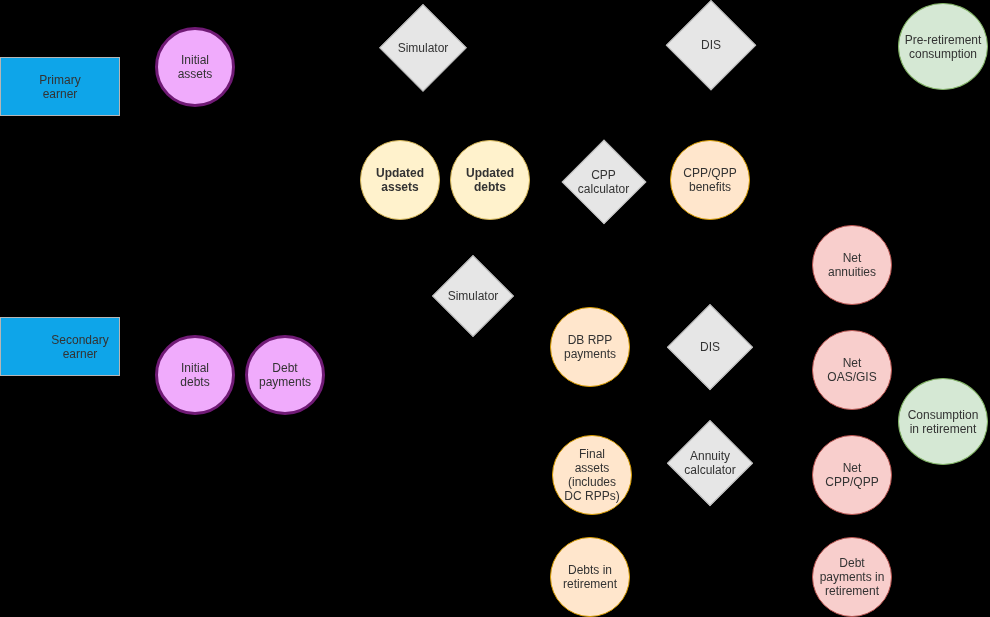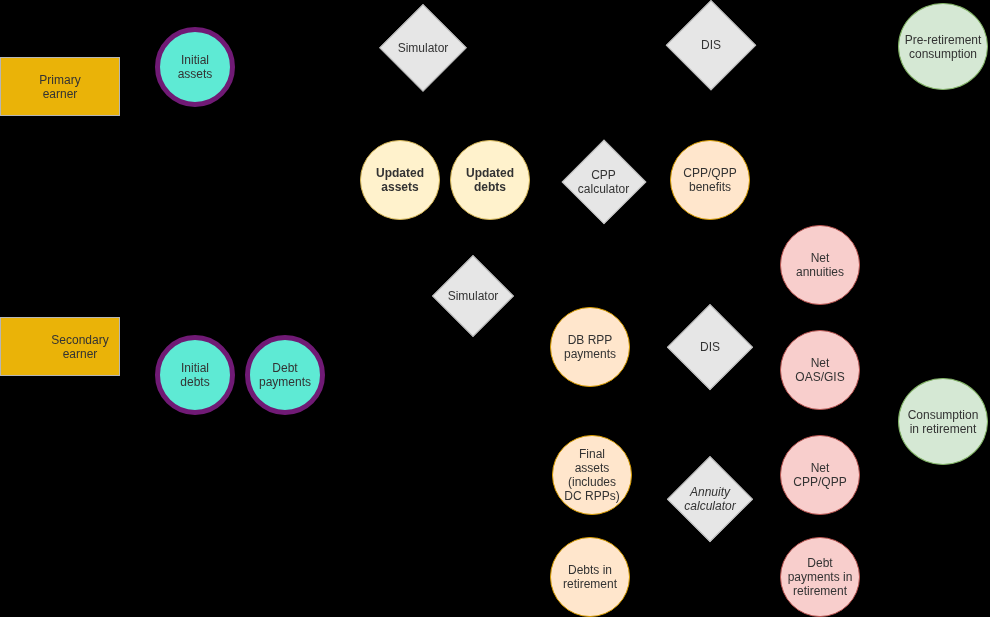--- a/index.html
+++ b/index.html
@@ -31,41 +31,42 @@
   }
   .node .lbl {
     display: block;
     width: 100%;
     white-space: pre-line;
   }
 
   
   .rect {
     border: 1px solid #b6b6b6;
-    background: #eab308;
+    background: #0ea5e9;
   }
   .circle {
     border-radius: 50%;
   }
   .circle.blue {
-    background: #5eead4;
-    border: 5px solid #701a75;
+    background: #f0abfc;
+    border: 3px solid #701a75;
   }
   .circle.yellow {
     background: #fff2cc;
     border: 1px solid #d6b656;
     font-weight: bold;
   }
   .circle.orange {
     background: #ffe6cc;
     border: 1px solid #d79b00;
   }
   .circle.pink {
     background: #f8cecc;
     border: 1px solid #b85450;
+    margin-left: 32px;
   }
   .circle.green {
     background: #d5e8d4;
     border: 1px solid #82b366;
   }
 
   
   .diamond {
     background: transparent;
     border: none;
@@ -119,21 +120,21 @@
 payments</span></div>
     <div class="node diamond grey" style="left: 667px; top: 304px; width: 86px; height: 86px;"><span class="dshape"></span><span class="lbl">DIS</span></div>
     <div class="node circle pink" style="left: 780px; top: 330px; width: 80px; height: 80px;"><span class="lbl">Net
 OAS/GIS</span></div>
     <div class="node circle green" style="left: 898px; top: 378px; width: 90px; height: 87px;"><span class="lbl">Consumption
 in retirement</span></div>
     <div class="node circle orange" style="left: 552px; top: 435px; width: 80px; height: 80px; justify-content: flex-end;"><span class="lbl">Final
 assets
 (includes
 DC RPPs)</span></div>
-    <div class="node diamond grey" style="left: 667px; top: 456px; width: 86px; height: 86px; font-style: italic;"><span class="dshape"></span><span class="lbl">Annuity
+    <div class="node diamond grey" style="left: 667px; top: 420px; width: 86px; height: 86px;"><span class="dshape"></span><span class="lbl">Annuity
 calculator</span></div>
     <div class="node circle pink" style="left: 780px; top: 435px; width: 80px; height: 80px;"><span class="lbl">Net
 CPP/QPP</span></div>
     <div class="node circle orange" style="left: 550px; top: 537px; width: 80px; height: 80px;"><span class="lbl">Debts in
 retirement</span></div>
     <div class="node circle pink" style="left: 780px; top: 537px; width: 80px; height: 80px;"><span class="lbl">Debt
 payments in
 retirement</span></div>
   </div>
 

